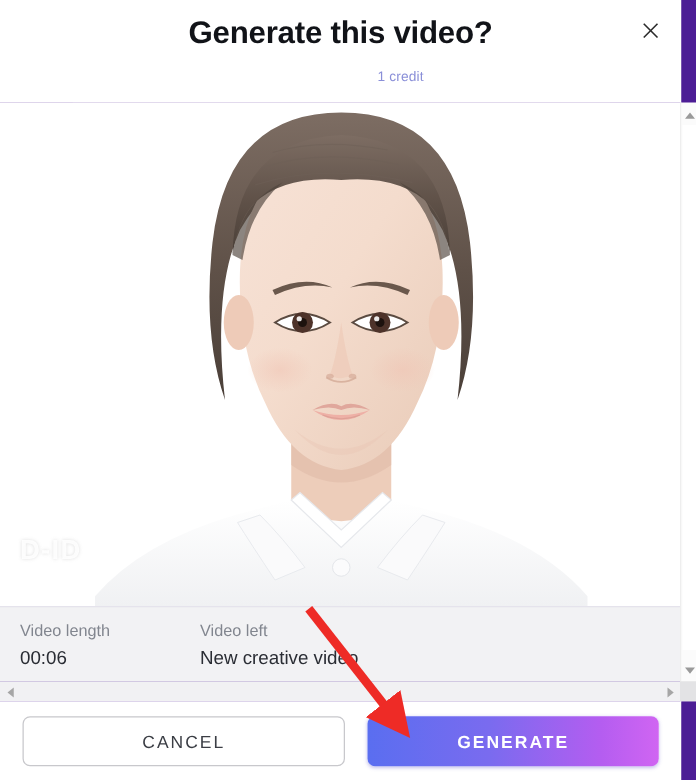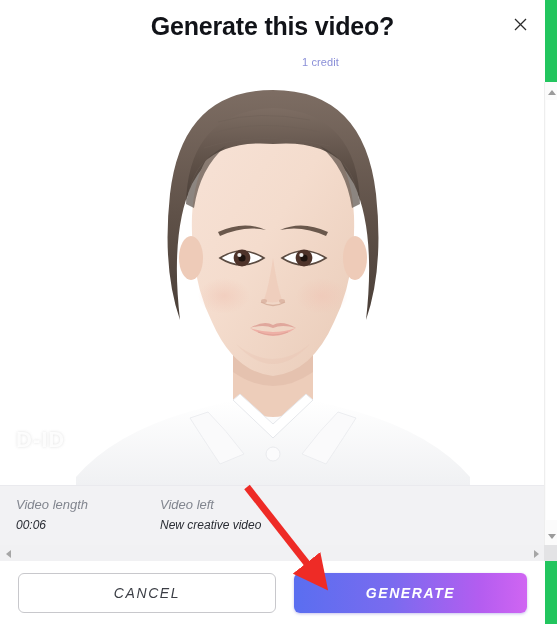--- a/index.html
+++ b/index.html
@@ -8,21 +8,21 @@
     height: 624px;
     overflow: hidden;
     background: #ffffff;
     font-family: "Liberation Sans", sans-serif;
   }
 
   #modal {
     position: relative;
     width: 557px;
     height: 624px;
-    background: #22c55e;
+    background: #4c1d95;
   }
 
   
   .header {
     position: absolute;
     top: 0; left: 0;
     width: 545px;
     height: 82px;
     background: #ffffff;
   }
@@ -110,32 +110,32 @@
   
   .meta-bar {
     position: absolute;
     top: 485px;
     left: 0;
     width: 545px;
     height: 60px;
     background: #f2f2f4;
     border-top: 1px solid #eaeaee;
   }
-  .meta-col { position: absolute; top: 11px; font-style: italic; }
+  .meta-col { position: absolute; top: 11px; }
   .meta-col.c0 { left: 16px; }
   .meta-col.c1 { left: 160px; }
   .meta-col.c2 { right: 32px; text-align: right; }
   .meta-label {
     font-size: 13px;
     color: #82868f;
     margin-bottom: 6px;
     white-space: nowrap;
   }
   .meta-value {
-    font-size: 12px;
+    font-size: 15px;
     color: #2a2d34;
     white-space: nowrap;
   }
 
   
   .vscroll {
     position: absolute;
     top: 82px;
     right: 0;
     width: 13px;
@@ -193,21 +193,20 @@
     position: absolute;
     left: 0;
     top: 561px;
     width: 545px;
     height: 63px;
     background: #ffffff;
     display: flex;
     align-items: center;
     padding: 0 18px;
     gap: 18px;
-    font-style: italic;
   }
   .btn {
     height: 40px;
     border-radius: 6px;
     font-size: 14px;
     letter-spacing: 1.6px;
     display: flex;
     align-items: center;
     justify-content: center;
     cursor: pointer;

